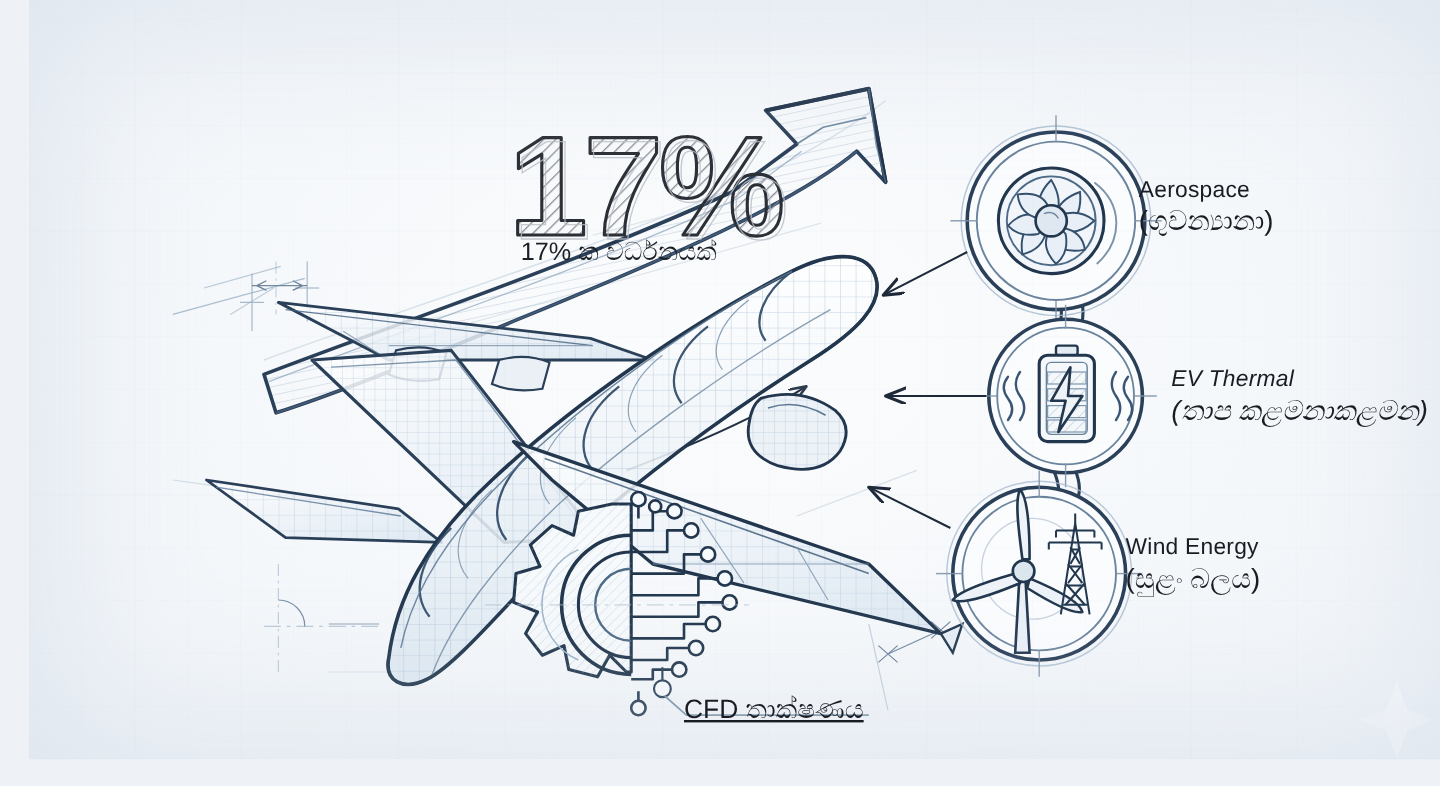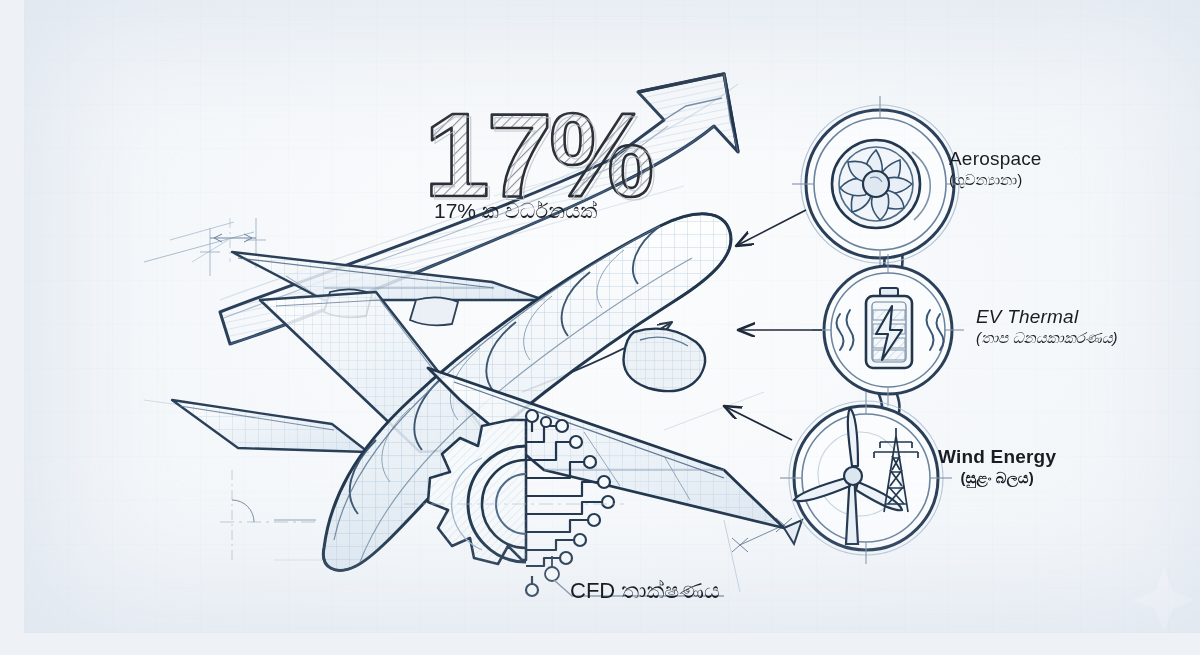--- a/index.html
+++ b/index.html
@@ -37,26 +37,26 @@
     -webkit-text-stroke:0px transparent;
     position:relative;
   }
   #stat-sub{
     font-size:21px;color:#1b1f26;margin-top:4px;margin-left:14px;
     font-weight:400;white-space:nowrap;
   }
 
   .lbl{position:absolute;white-space:nowrap;}
   .lbl .en{font-size:19px;color:#191d23;letter-spacing:.2px;}
-  .lbl .si{font-size:15px;color:#191d23;margin-top:1px;}
+  .lbl .si{font-size:23px;color:#191d23;margin-top:1px;}
   #lbl-aero{left:925px;top:148px;}
   #lbl-ev{left:952px;top:306px;font-style:italic;}
-  #lbl-wind{left:914px;top:446px;font-weight:bold;}
+  #lbl-wind{left:914px;top:446px;}
   #lbl-cfd{left:546px;top:578px;font-size:22px;color:#191d23;}
-  #lbl-cfd .cfdtext{font-size:22px;}
+  #lbl-cfd .cfdtext{font-size:22px;text-decoration:underline;}
 </style>
 </head>
 <body>
 
 <div id="stage">
 
   <svg class="layer" viewBox="0 0 1200 655">
     <defs>
 
       <pattern id="hatchA" width="7" height="7" patternUnits="userSpaceOnUse" patternTransform="rotate(78)">
@@ -400,21 +400,21 @@
     <div id="stat-sub">17% ක වර්ධනයක්</div>
   </div>
 
   <div class="lbl" id="lbl-aero">
     <div class="en">Aerospace</div>
     <div class="si">(ගුවන්‍යානා)</div>
   </div>
 
   <div class="lbl" id="lbl-ev">
     <div class="en">EV Thermal</div>
-    <div class="si">(තාප ධනයකාකරණය)</div>
+    <div class="si">(තාප කළමනාකළමන)</div>
   </div>
 
   <div class="lbl" id="lbl-wind">
     <div class="en">Wind Energy</div>
     <div class="si" style="text-align:center">(සුළං බලය)</div>
   </div>
 
   <div class="lbl" id="lbl-cfd">
     <span class="cfdtext">CFD තාක්ෂණය</span>
   </div>

